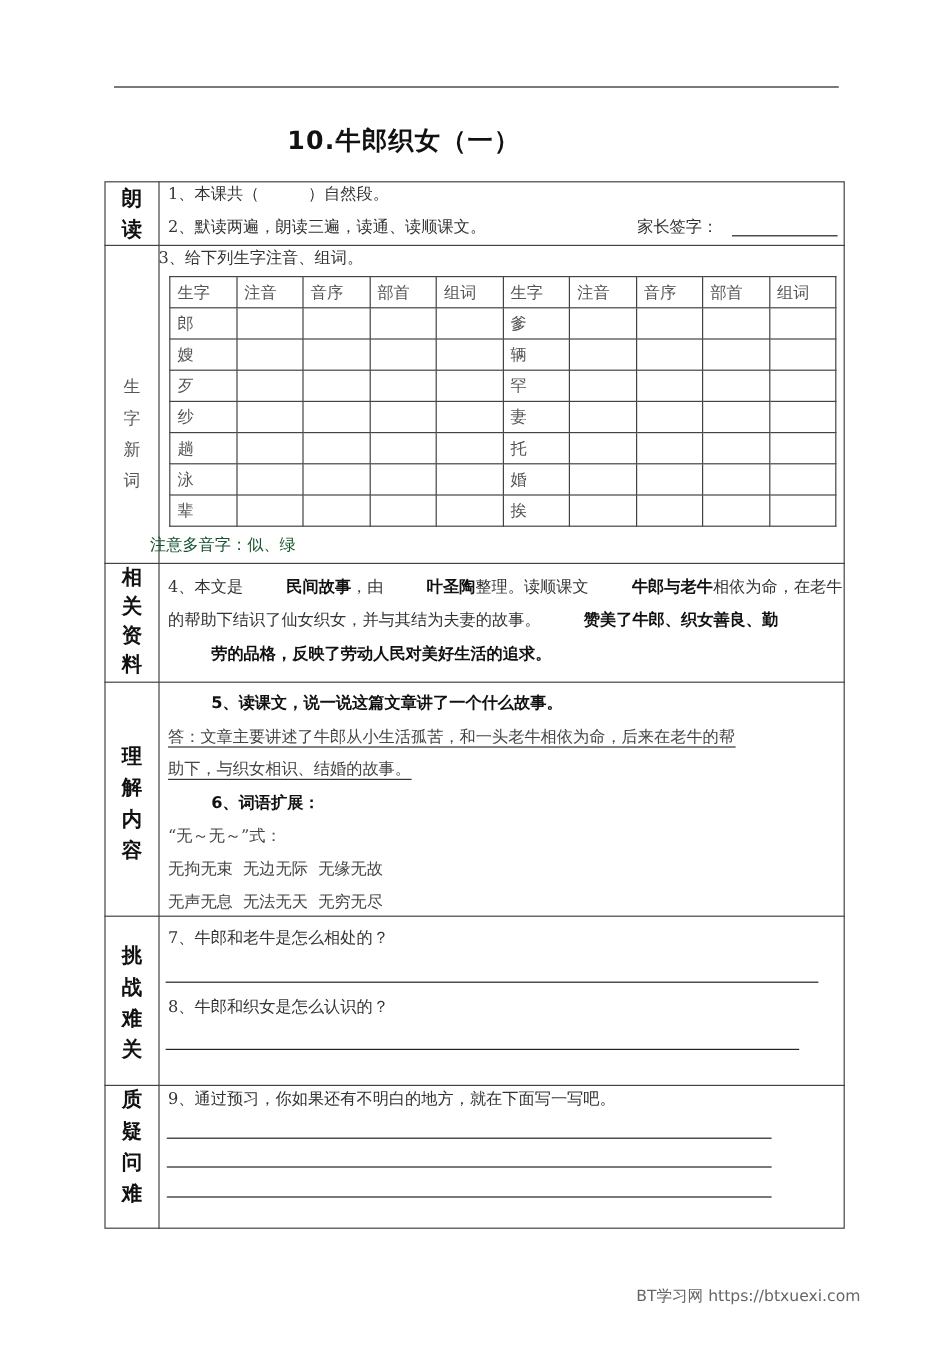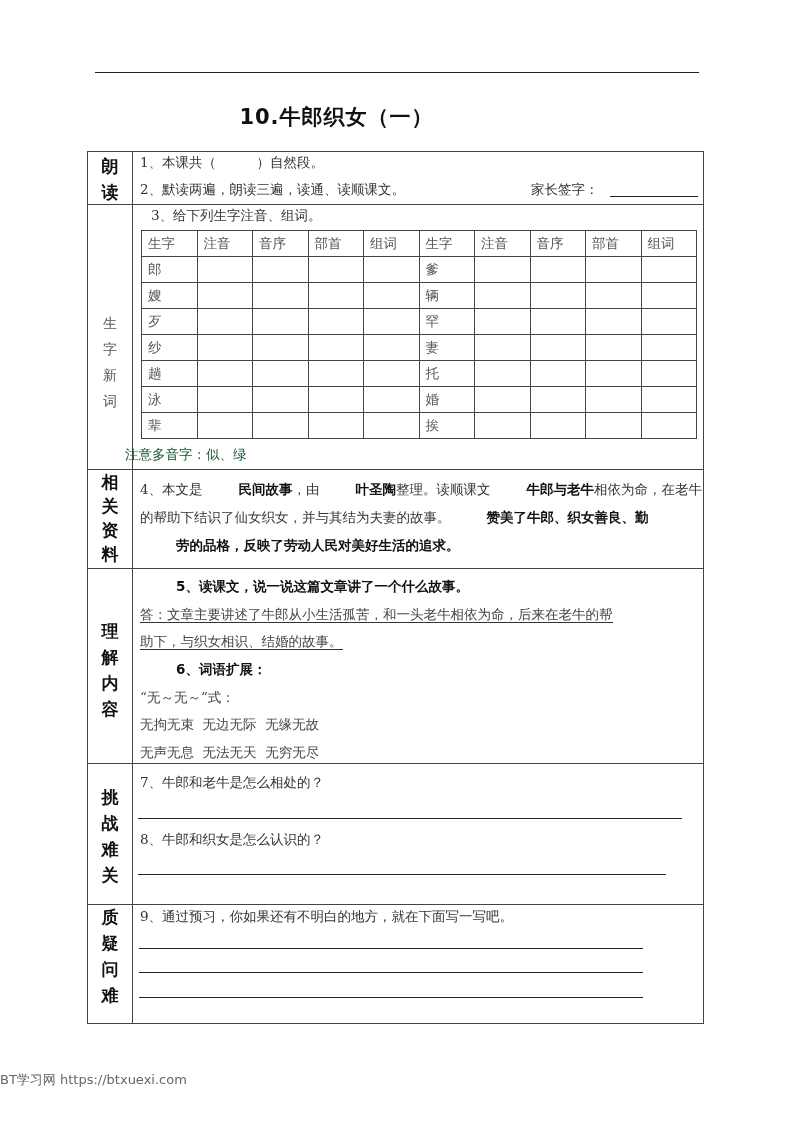--- a/index.html
+++ b/index.html
@@ -14,21 +14,21 @@
   .hdiv { left: 87px; width: 617px; height: 0; border-top: 1.5px solid #444; }
   .label { left: 88px; width: 44px; text-align: center; font-size: 17px; line-height: 26px;
            font-family: "DejaVu Sans", "Liberation Sans", sans-serif; font-weight: bold; color: #111; }
   .label.light { font-weight: normal; font-family: "DejaVu Serif", serif; color: #555; font-size: 14px; line-height: 26px; }
   .txt { font-size: 13.5px; line-height: 20px; color: #333; white-space: nowrap; text-align: right; }
   .b { font-weight: bold; color: #111; font-family: "DejaVu Sans", "Liberation Sans", sans-serif; padding-left: 36px; }
   .uline { border-bottom: 1px solid #333; }
   .wline { height: 0; border-top: 1.3px solid #222; }
   table.chars { position: absolute; left: 141px; top: 230px; width: 556px; border-collapse: collapse; table-layout: fixed; padding-left: 24px; }
   table.chars td { border: 1px solid #444; height: 25px; padding: 0 0 0 6px; font-size: 13.5px; color: #555; vertical-align: middle; }
-  .footer { left: 0; width: 717px; top: 1071px; text-align: left; font-size: 13px; color: #666;
+  .footer { left: 0; width: 717px; top: 1071px; text-align: right; font-size: 13px; color: #666;
             font-family: "DejaVu Sans", "Liberation Sans", sans-serif; }
 </style>
 </head>
 <body>
 
 <div class="abs top-rule"></div>
 <div class="abs title">10.牛郎织女（一）</div>
 
 <div class="abs outer"></div>
 <div class="abs vdiv"></div>
@@ -46,21 +46,21 @@
 <div class="abs txt" style="left:140px; top:179px">2、默读两遍，朗读三遍，读通、读顺课文。</div>
 <div class="abs txt" style="left:531px; top:179px">家长签字：</div>
 <div class="abs" style="left:610px; top:196px; width:88px; border-bottom:1px solid #222; height:0"></div>
 
 <div class="abs label light" style="top:310px">
   <div>生</div>
   <div>字</div>
   <div>新</div>
   <div>词</div>
 </div>
-<div class="abs txt" style="left:151px; top:205px">3、给下列生字注音、组词。</div>
+<div class="abs txt" style="left:132px; top:205px">3、给下列生字注音、组词。</div>
 
 <table class="chars">
   <tbody>
       <tr>
     <td>生字</td>
     <td>注音</td>
     <td>音序</td>
     <td>部首</td>
     <td>组词</td>
     <td>生字</td>

